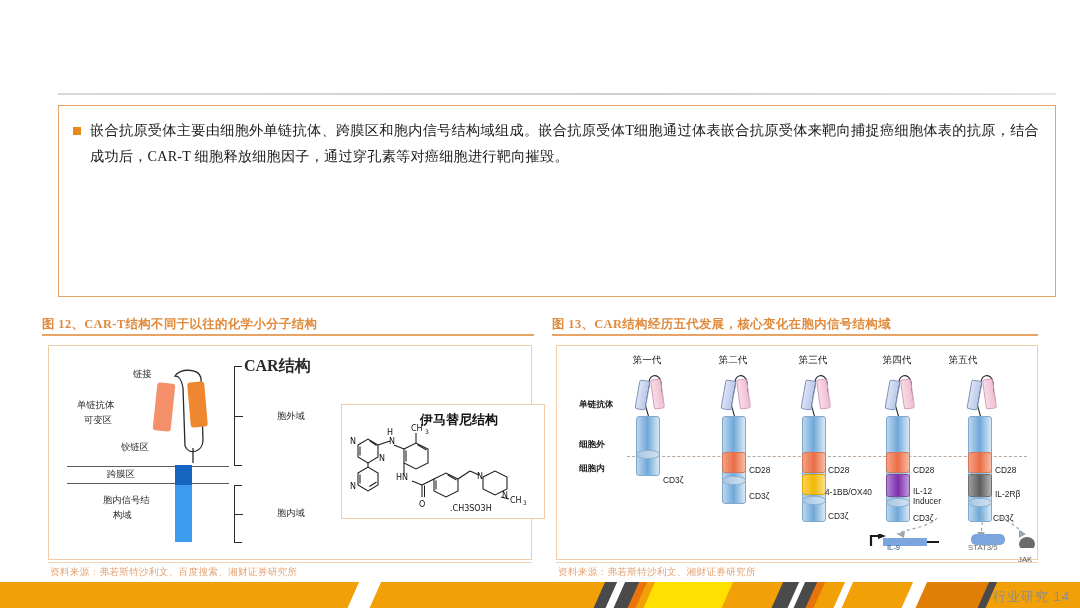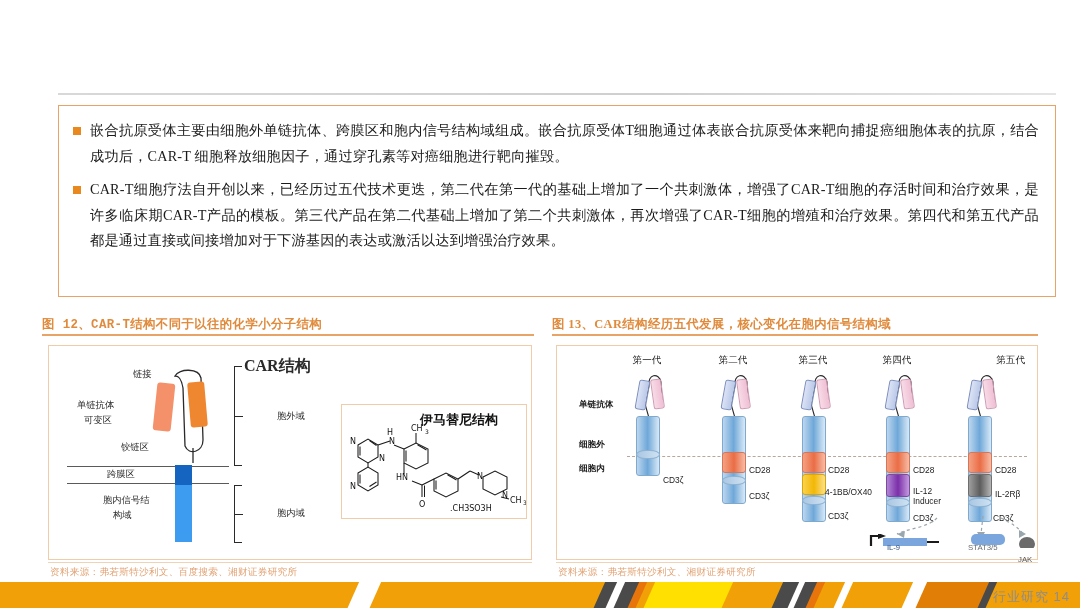--- a/index.html
+++ b/index.html
@@ -94,27 +94,23 @@
 <div class="slide">
 
 
   <div class="hdr-rule"></div>
 
   <div class="textbox">
     <div class="bullet-row">
       <div class="bsq"></div>
       <div class="btext">嵌合抗原受体主要由细胞外单链抗体、跨膜区和胞内信号结构域组成。嵌合抗原受体T细胞通过体表嵌合抗原受体来靶向捕捉癌细胞体表的抗原，结合成功后，CAR-T 细胞释放细胞因子，通过穿孔素等对癌细胞进行靶向摧毁。</div>
     </div>
-    <div class="bullet-row">
-      <div class="bsq"></div>
-      <div class="btext">CAR-T细胞疗法自开创以来，已经历过五代技术更迭，第二代在第一代的基础上增加了一个共刺激体，增强了CAR-T细胞的存活时间和治疗效果，是许多临床期CAR-T产品的模板。第三代产品在第二代基础上增加了第二个共刺激体，再次增强了CAR-T细胞的增殖和治疗效果。第四代和第五代产品都是通过直接或间接增加对于下游基因的表达或激活以达到增强治疗效果。</div>
-    </div>
-  </div>
-
-  <div class="cap" style="left:42px;top:316px;font-family:Liberation Mono, monospace;">图 12、CAR-T结构不同于以往的化学小分子结构</div>
+  </div>
+
+  <div class="cap" style="left:42px;top:316px;">图 12、CAR-T结构不同于以往的化学小分子结构</div>
   <div class="cap-rule" style="left:42px;top:334px;width:492px;"></div>
 
   <div class="figbox" style="left:48px;top:345px;width:484px;height:215px;">
     <div class="carfig">
 
       <div class="lbl b" style="left:195px;top:10px;font-size:16px;font-weight:bold;text-align:right;">CAR结构</div>
 
       <div class="lbl" style="left:84px;top:22px;">链接</div>
 
       <svg style="position:absolute;left:104px;top:22px;" width="70" height="95">
@@ -143,21 +139,21 @@
       <div class="brk" style="left:185px;top:20px;height:100px;">
           <i></i>
         </div>
       <div class="lbl" style="left:228px;top:64px;">胞外域</div>
 
       <div class="brk" style="left:185px;top:139px;height:58px;">
           <i></i>
         </div>
       <div class="lbl" style="left:228px;top:161px;">胞内域</div>
 
-      <div class="chembox" style="left:292px;top:58px;width:186px;height:115px;">
+      <div class="chembox" style="left:292px;top:58px;width:204px;height:115px;">
         <div class="chemtitle" style="left:78px;top:6px;position:absolute;">伊马替尼结构</div>
 
         <svg style="position:absolute;left:4px;top:14px;" width="180" height="98" viewBox="0 0 180 98">
           <g fill="none" stroke="#1a1a1a" stroke-width="1.05">
 
             <polygon points="12,26 22,20 32,26 32,38 22,44 12,38"></polygon>
             <line x1="14" y1="27.5" x2="14" y2="36.5"></line>
             <line x1="23.5" y1="21.5" x2="30.5" y2="26.5"></line>
 
             <polygon points="12,54 22,48 32,54 32,66 22,72 12,66"></polygon>
@@ -283,21 +279,21 @@
         <path d="M22 20 l8 -3 l-1 7 z" fill="#9aa6ae"></path>
       </svg>
       <svg style="position:absolute;left:310px;top:188px;" width="82" height="16">
         <path d="M4 12 L4 2 L13 2" stroke="#1a1a1a" stroke-width="2.2" fill="none"></path>
         <path d="M11 -1 l8 3 l-8 3 z" fill="#1a1a1a"></path>
         <rect x="16" y="4" width="44" height="8" fill="#7aa6dd"></rect>
         <line x1="60" y1="8" x2="72" y2="8" stroke="#1a1a1a" stroke-width="2"></line>
       </svg>
       <div class="domain-lbl" style="left:330px;top:190px;color:#2c4f7c;font-size:7.6px;">IL-9</div>
 
-      <div class="gen-title" style="left:412px;top:8px;width:56px;text-align:right;">第五代</div>
+      <div class="gen-title" style="left:378px;top:8px;width:56px;">第五代</div>
       <svg style="position:absolute;left:410px;top:24px;" width="40" height="48">
         <path d="M14 16 C 12 4, 24 2, 26 12 L 27 30" fill="none" stroke="#2a2a2a" stroke-width="1.1"></path>
         <path d="M14 16 L 10 34 L 14 48" fill="none" stroke="#2a2a2a" stroke-width="1.1"></path>
       </svg>
       <div class="ab" style="left:412px;top:34px;width:9px;height:28px;background:linear-gradient(90deg,#dbe3f5,#b9c7e8);transform:rotate(10deg);"></div>
       <div class="ab" style="left:427px;top:33px;width:9px;height:28px;background:linear-gradient(90deg,#f8dbe7,#efbfd3);border-color:#cf9bb4;transform:rotate(-8deg);"></div>
       <div class="cyl" style="left:411px;top:70px;width:22px;height:104px;background:linear-gradient(90deg,#bcd6ef,#6fa8d8 48%,#d9e9f7);border:1px solid #7fa9cd;"></div>
       <div class="cyl" style="left:411px;top:106px;width:22px;height:19px;background:linear-gradient(90deg,#f4a183,#ea6d46 50%,#f7bda6);border:1px solid #d4765a;border-radius:3px;"></div>
       <div class="cyl" style="left:411px;top:128px;width:22px;height:21px;background:linear-gradient(90deg,#9e9e9e,#5d5d5d 50%,#b5b5b5);border:1px solid #6e6e6e;border-radius:3px;"></div>
       <div class="cyl" style="left:411px;top:152px;width:22px;height:7px;background:linear-gradient(90deg,#a9c6e2,#cfe2f2);border:1px solid #8fb2d0;border-radius:50%/60%;"></div>

